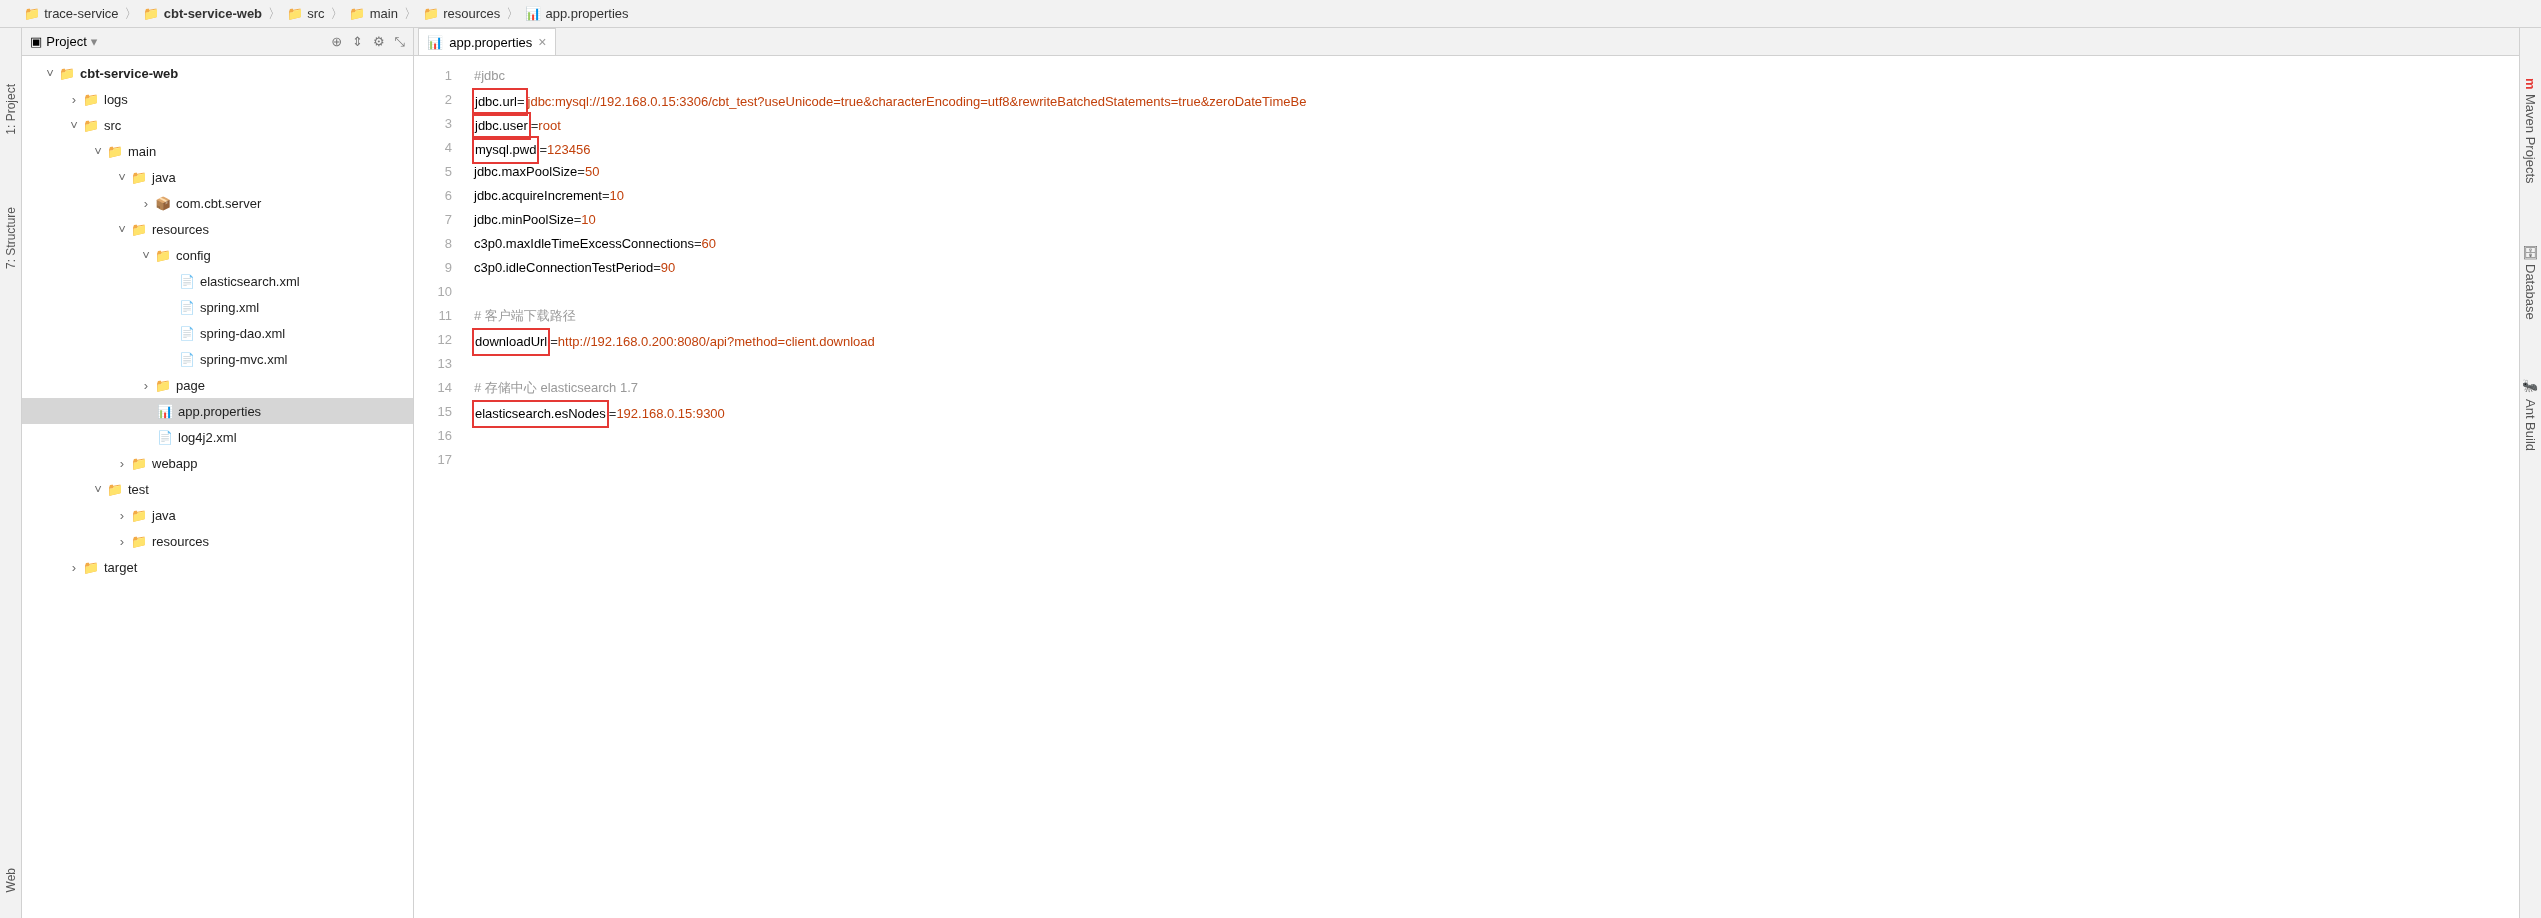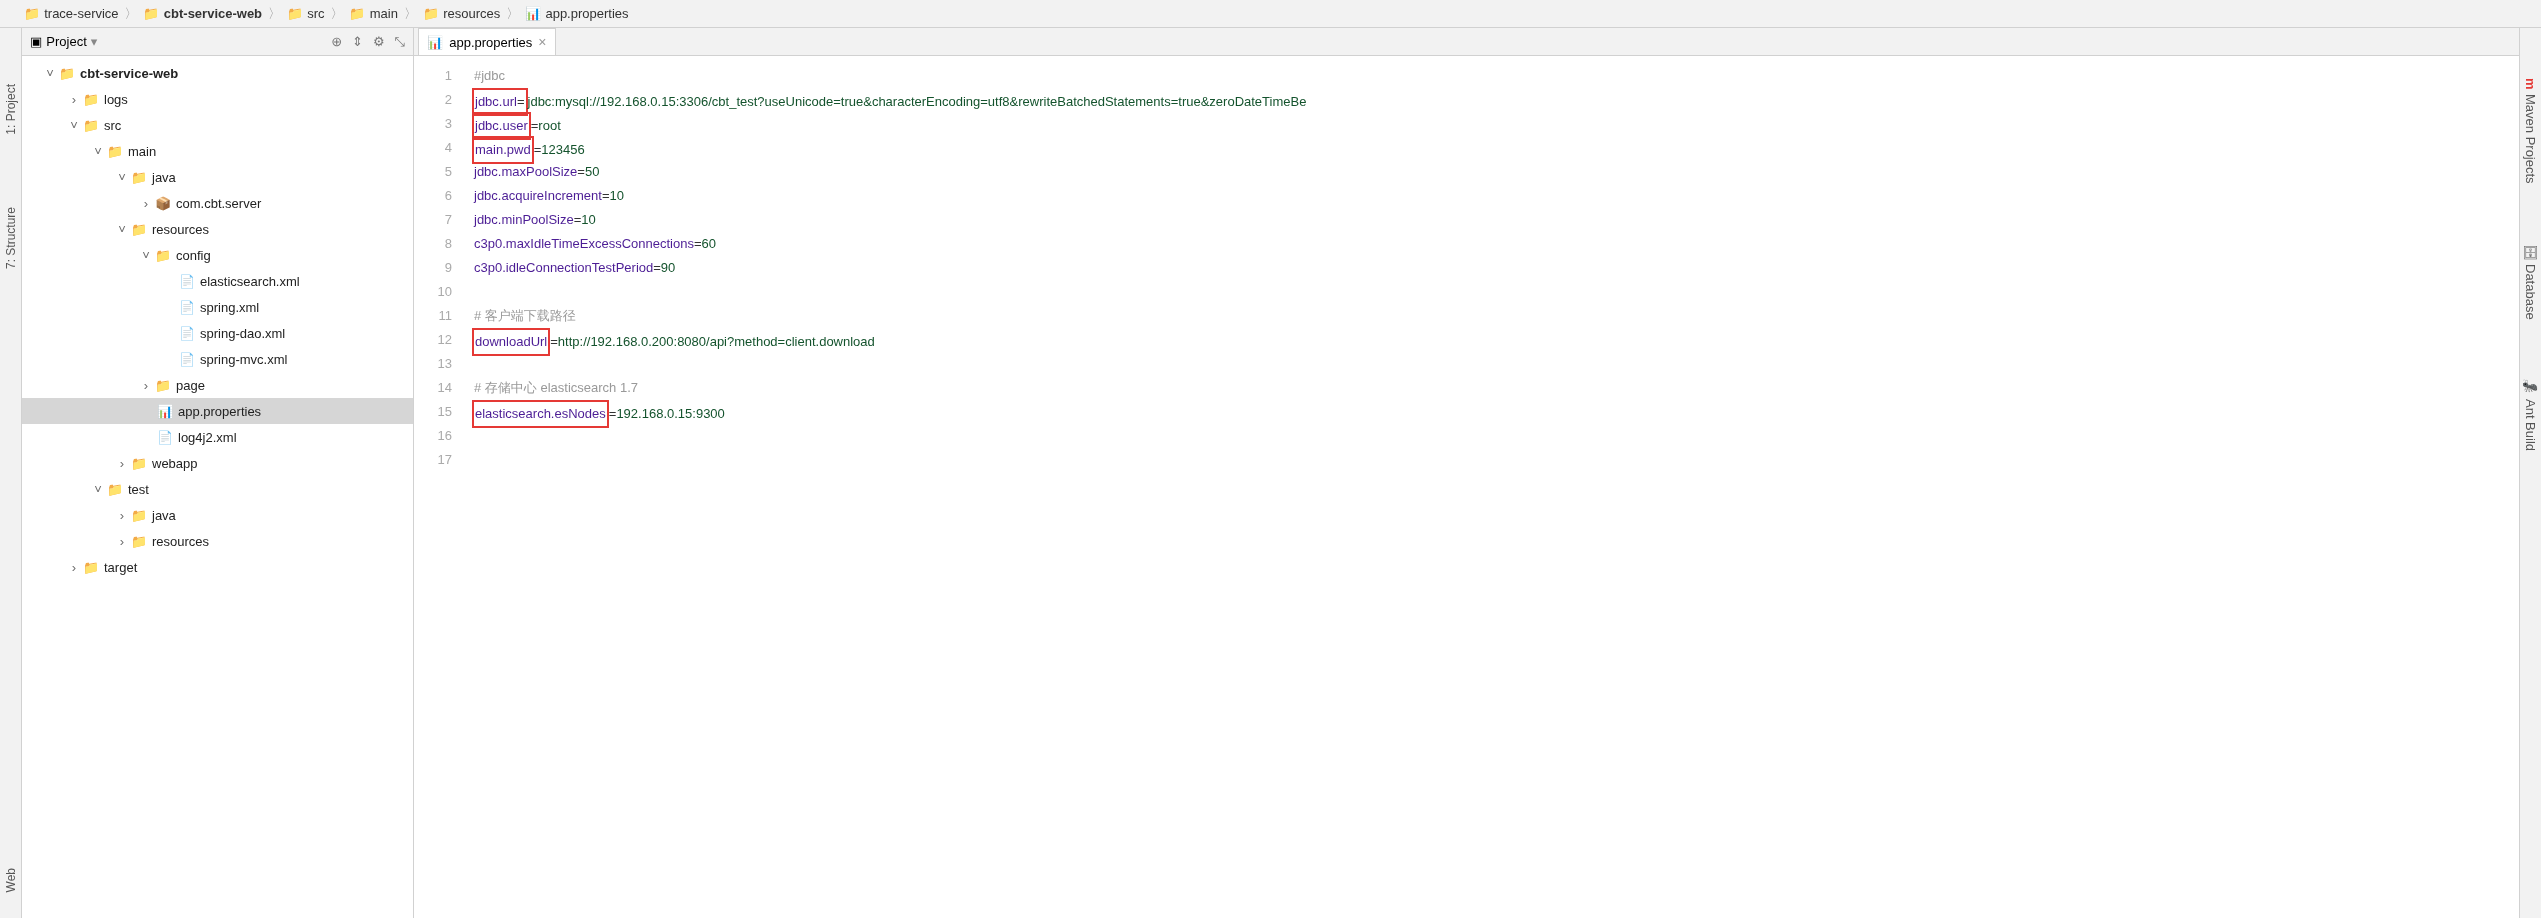--- a/index.html
+++ b/index.html
@@ -33,23 +33,23 @@
 .editor-area { flex:1; display:flex; flex-direction:column; background:#fff; margin-right:22px; }
 .editor-tabs { height:28px; background:#f2f2f2; border-bottom:1px solid #d1d1d1; display:flex; align-items:flex-end; }
 .editor-tab { height:27px; background:#fff; border:1px solid #d1d1d1; border-bottom:none; display:flex; align-items:center; padding:0 8px; gap:6px; margin-left:4px; }
 .editor-tab .close { color:#999; cursor:pointer; font-size:14px; }
 .code { display:flex; flex:1; overflow:auto; font-family:"Consolas","Courier New",monospace; font-size:15px; line-height:24px; }
 .gutter { width:50px; text-align:right; color:#aaa; padding:8px 12px 0 0; user-select:none; }
 .gutter div { height:24px; }
 .code-body { padding:8px 0 0 10px; position:relative; }
 .code-body .line { height:24px; white-space:pre; }
 .c-comment { color:#999; }
-.c-key { color:#4c1d95; }
+.c-key { color:#000000; }
 .c-eq { color:#333; }
-.c-val { color:#14532d; }
+.c-val { color:#c2410c; }
 .hl-line { position:absolute; left:0; right:0; height:24px; background:#fffde7; z-index:-1; }
 .redbox { border:2px solid #e53935; display:inline-block; padding:0 1px; margin-left:-2px; }
 </style>
 </head>
 <body>
 
 <div class="breadcrumb">
   <span class="bc-item">
       <span>📁</span>
       <span>trace-service</span>
@@ -227,21 +227,21 @@
           <div>14</div>
           <div>15</div>
           <div>16</div>
           <div>17</div>
       </div>
       <div class="code-body">
         <div class="hl-line" style="top:248px"></div>
         <div class="line"><span class="c-comment">#jdbc</span></div>
         <div class="line"><span class="redbox"><span class="c-key">jdbc.url</span><span class="c-eq">=</span></span><span class="c-val">jdbc:mysql://192.168.0.15:3306/cbt_test?useUnicode=true&amp;characterEncoding=utf8&amp;rewriteBatchedStatements=true&amp;zeroDateTimeBe</span></div>
         <div class="line"><span class="redbox"><span class="c-key">jdbc.user</span></span><span class="c-eq">=</span><span class="c-val">root</span></div>
-        <div class="line"><span class="redbox"><span class="c-key">main.pwd</span></span><span class="c-eq">=</span><span class="c-val">123456</span></div>
+        <div class="line"><span class="redbox"><span class="c-key">mysql.pwd</span></span><span class="c-eq">=</span><span class="c-val">123456</span></div>
         <div class="line"><span class="c-key">jdbc.maxPoolSize</span><span class="c-eq">=</span><span class="c-val">50</span></div>
         <div class="line"><span class="c-key">jdbc.acquireIncrement</span><span class="c-eq">=</span><span class="c-val">10</span></div>
         <div class="line"><span class="c-key">jdbc.minPoolSize</span><span class="c-eq">=</span><span class="c-val">10</span></div>
         <div class="line"><span class="c-key">c3p0.maxIdleTimeExcessConnections</span><span class="c-eq">=</span><span class="c-val">60</span></div>
         <div class="line"><span class="c-key">c3p0.idleConnectionTestPeriod</span><span class="c-eq">=</span><span class="c-val">90</span></div>
         <div class="line"></div>
         <div class="line"><span class="c-comment"># 客户端下载路径</span></div>
         <div class="line"><span class="redbox"><span class="c-key">downloadUrl</span></span><span class="c-eq">=</span><span class="c-val">http://192.168.0.200:8080/api?method=client.download</span></div>
         <div class="line"></div>
         <div class="line"><span class="c-comment"># 存储中心 elasticsearch 1.7</span></div>

